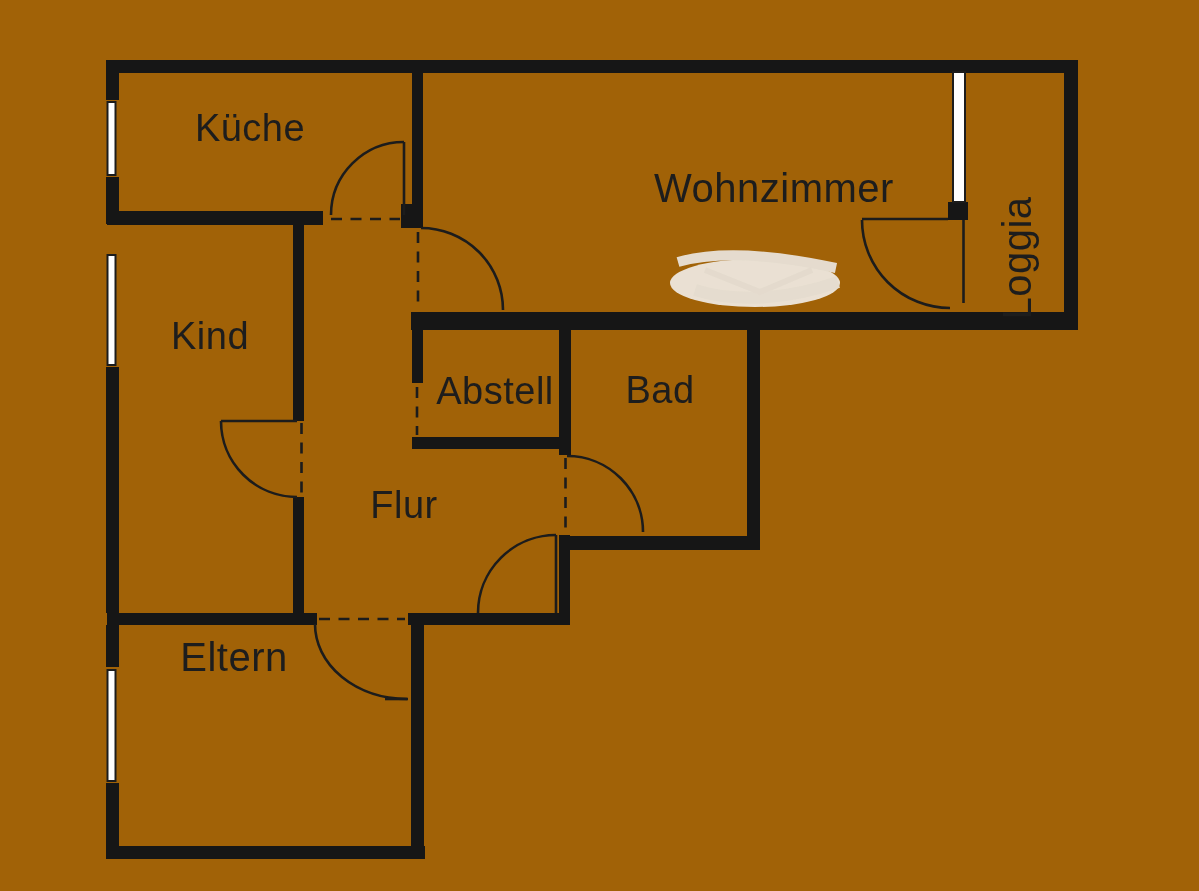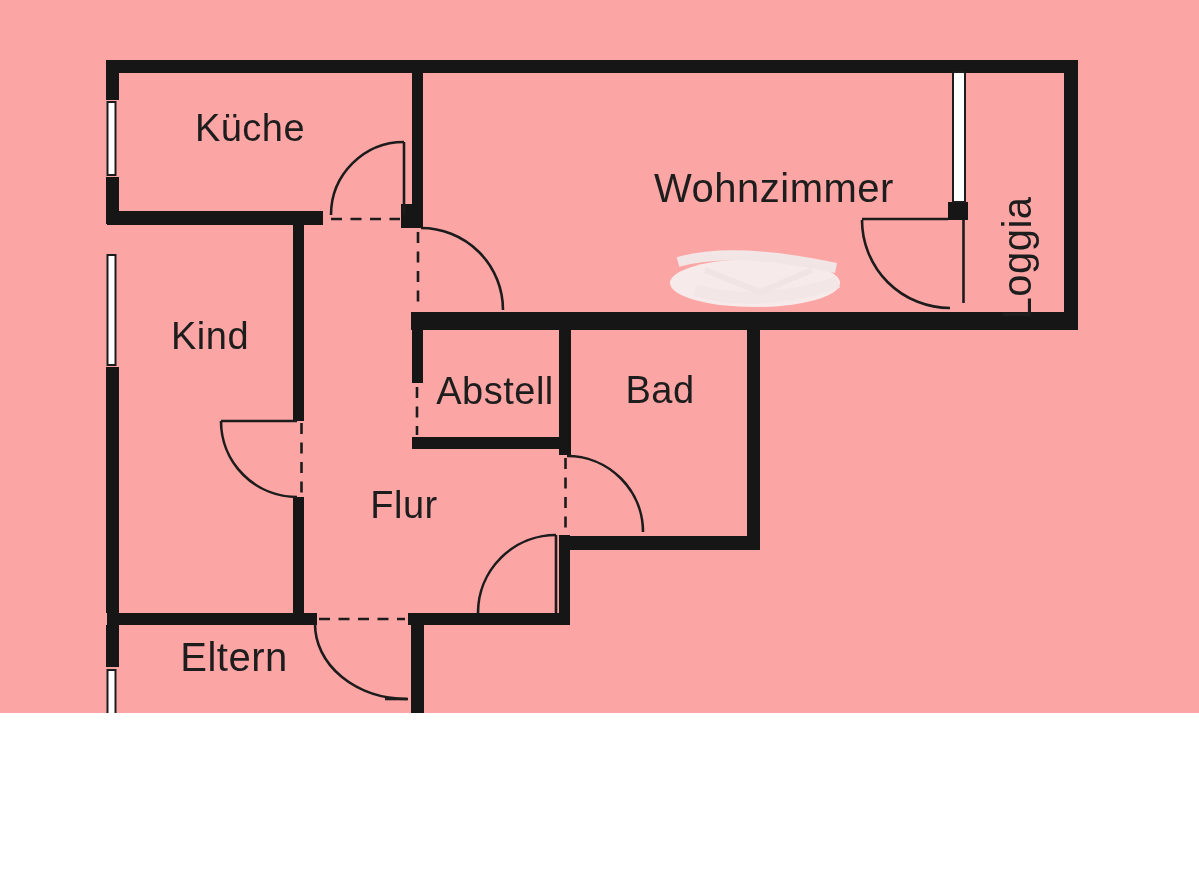--- a/index.html
+++ b/index.html
@@ -1,20 +1,20 @@
 <!DOCTYPE html>
 <html><head>
 <meta charset="utf-8">
 <style>
   html, body { margin: 0; padding: 0; background: #ffffff; }
   #stage {
     position: relative;
     width: 1199px;
-    height: 713px;
-    background: #fca5a5;
+    height: 891px;
+    background: #a16207;
     overflow: hidden;
     font-family: "Liberation Sans", sans-serif;
   }
   svg { display: block; }
   text {
     font-family: "Liberation Sans", sans-serif;
     fill: #1d1d1d;
     font-size: 38px;
     letter-spacing: 0.5px;
   }

